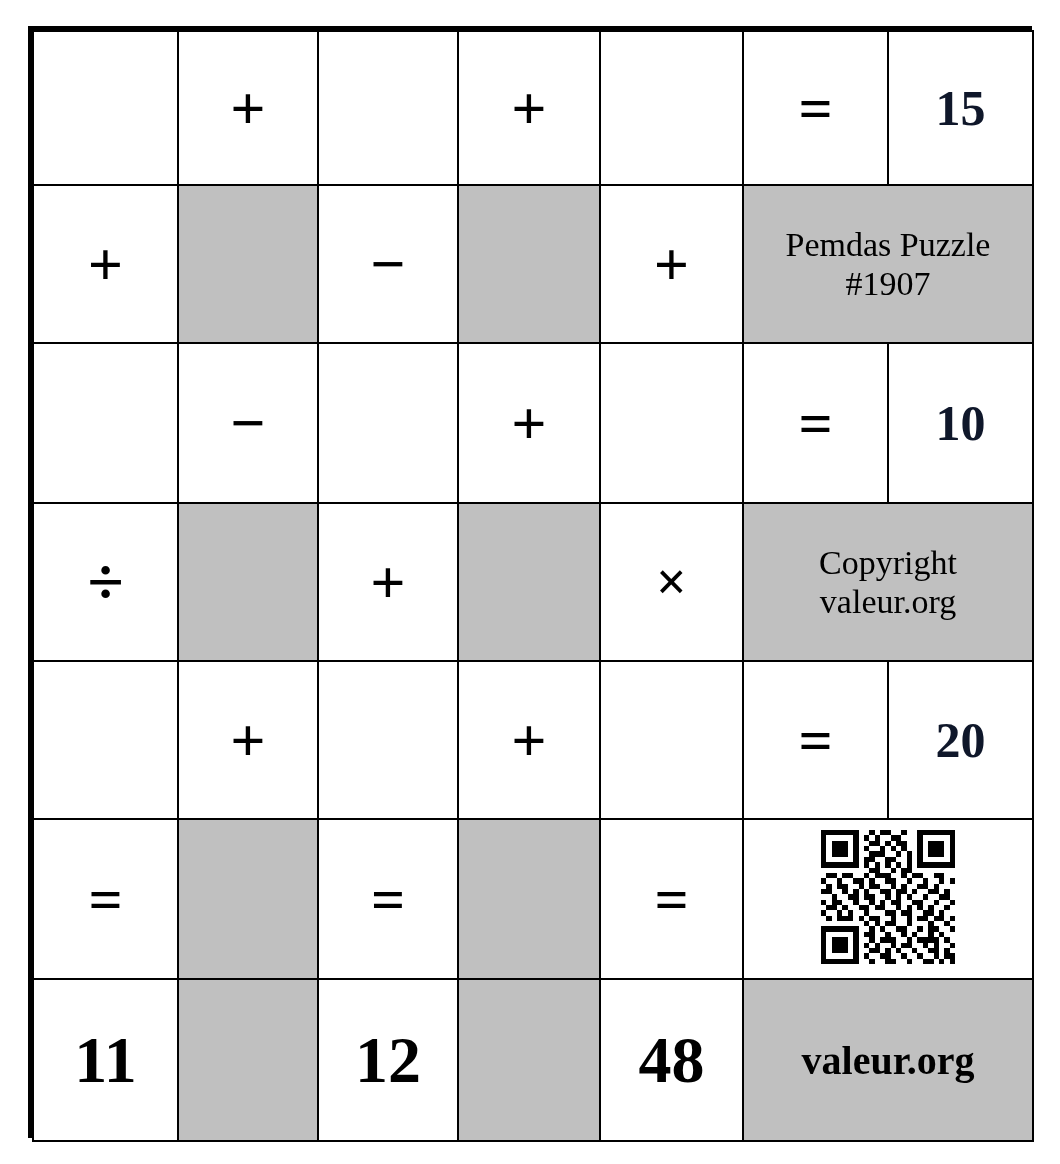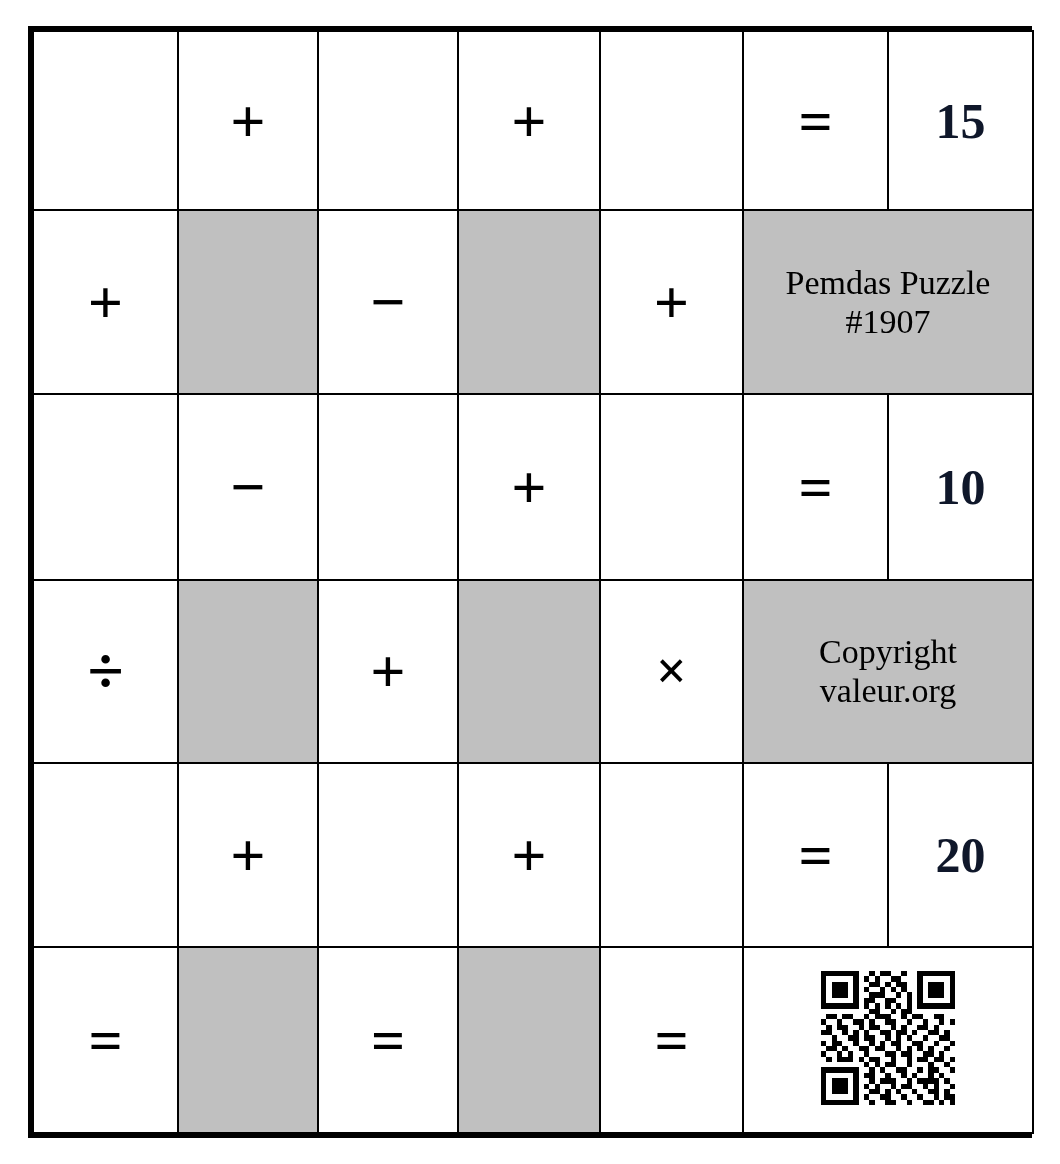--- a/index.html
+++ b/index.html
@@ -387,15 +387,23 @@
                 <rect x="12" y="24" width="2" height="1"></rect>
                 <rect x="16" y="24" width="1" height="1"></rect>
                 <rect x="19" y="24" width="2" height="1"></rect>
                 <rect x="22" y="24" width="1" height="1"></rect>
                 <rect x="24" y="24" width="1" height="1"></rect>
             </g>
           </svg>
         </td>
       </tr>
 
+      <tr class="r6">
+        <td><span class="answer">11</span></td>
+        <td class="shaded"></td>
+        <td><span class="answer">12</span></td>
+        <td class="shaded"></td>
+        <td><span class="answer">48</span></td>
+        <td class="shaded" colspan="2"><span class="brand">valeur.org</span></td>
+      </tr>
     </tbody>
   </table>
 </div>
 
 </body></html>

